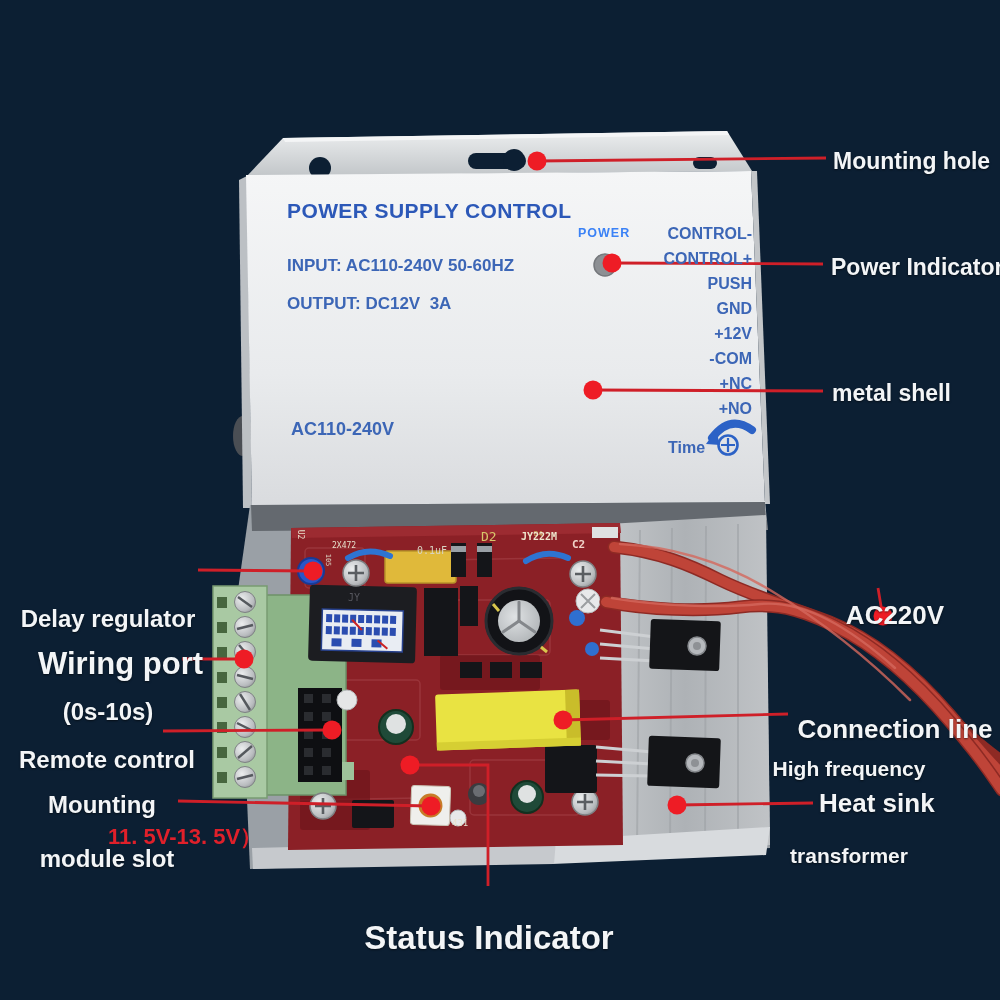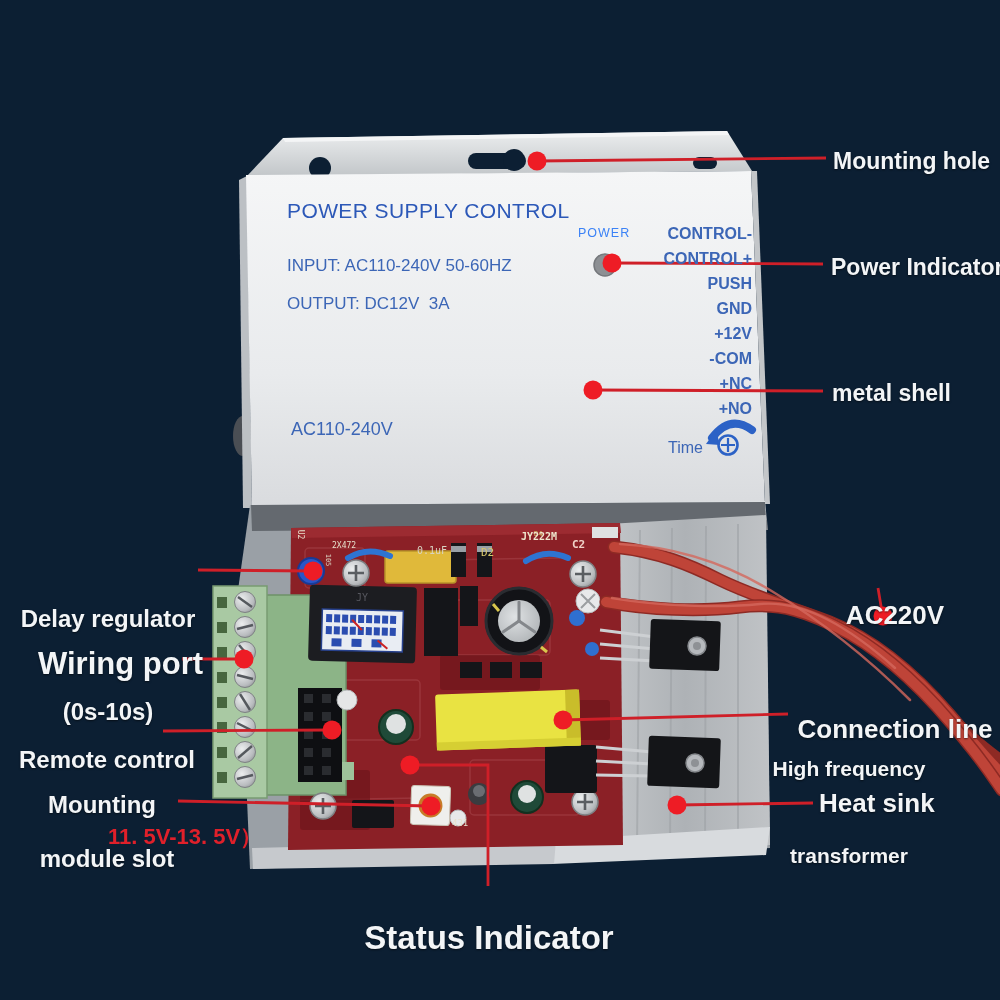--- a/index.html
+++ b/index.html
@@ -2,21 +2,21 @@
 <html><head>
 <meta charset="utf-8">
 <style>
   html,body{margin:0;padding:0;}
   body{width:1000px;height:1000px;background:#0c1f33;font-family:"Liberation Sans",sans-serif;}
   #stage{position:relative;width:1000px;height:1000px;overflow:hidden;background:#0c1f33;}
   #stage svg{position:absolute;left:0;top:0;}
   .lbl{position:absolute;color:#f3f5f7;font-weight:bold;white-space:pre;text-shadow:0 1px 2px rgba(0,0,0,.55);line-height:1.15;}
   .lbl.center{text-align:center;}
   .red-text{position:absolute;color:#e0202a;font-weight:bold;white-space:pre;}
-  .panel-text{position:absolute;color:#3c66b6;font-weight:normal;white-space:pre;}
+  .panel-text{position:absolute;color:#3c66b6;font-weight:bold;white-space:pre;}
   .term-col{position:absolute;left:600px;top:221px;width:152px;text-align:right;}
   .term-col div{font-size:16px;line-height:25px;font-weight:bold;color:#3c66b6;white-space:pre;}
   .silk{position:absolute;color:#e7e0cc;font-family:"DejaVu Sans Mono",monospace;white-space:pre;}
 </style>
 </head>
 <body>
 
 <div id="stage">
 
 <svg width="1000" height="1000" viewBox="0 0 1000 1000">
@@ -375,25 +375,25 @@
   <div>GND</div>
   <div>+12V</div>
   <div>-COM</div>
   <div>+NC</div>
   <div>+NO</div>
 </div>
 
 <div class="silk" style="left:296px;top:530px;font-size:8px;transform:rotate(90deg);">U2</div>
 <div class="silk" style="left:332px;top:541px;font-size:8px;">2X472</div>
 <div class="silk" style="left:417px;top:545px;font-size:10px;color:#d9d3c2;">0.1uF</div>
-<div class="silk" style="left:481px;top:546px;font-size:11px;color:#d8c66a;">D2</div>
+<div class="silk" style="left:481px;top:529px;font-size:13px;color:#d8c66a;">D2</div>
 <div class="silk" style="left:506px;top:530px;font-size:7px;color:#d8c66a;padding-left:28px;">D4</div>
 <div class="silk" style="left:521px;top:531px;font-size:10px;font-weight:bold;color:#efe7ce;">JY222M</div>
 <div class="silk" style="left:572px;top:538px;font-size:11px;font-weight:bold;color:#f0d2c8;">C2</div>
-<div class="silk" style="left:356px;top:592px;font-size:10px;color:#56575e;">JY</div>
+<div class="silk" style="left:348px;top:592px;font-size:10px;color:#56575e;">JY</div>
 <div class="silk" style="left:452px;top:818px;font-size:9px;">431</div>
 <div class="silk" style="left:322px;top:556px;font-size:7px;transform:rotate(90deg);color:#d9d3c2;">105</div>
 
 <div class="lbl" style="left:833px;top:148px;font-size:23px;">Mounting hole</div>
 <div class="lbl" style="left:831px;top:254px;font-size:23px;">Power Indicator</div>
 <div class="lbl" style="left:832px;top:380px;font-size:23px;">metal shell</div>
 
 <div class="lbl center" style="left:793px;top:520px;width:204px;font-size:26px;line-height:38px;">
   <div>AC220V</div>
   <div>Connection line</div>

